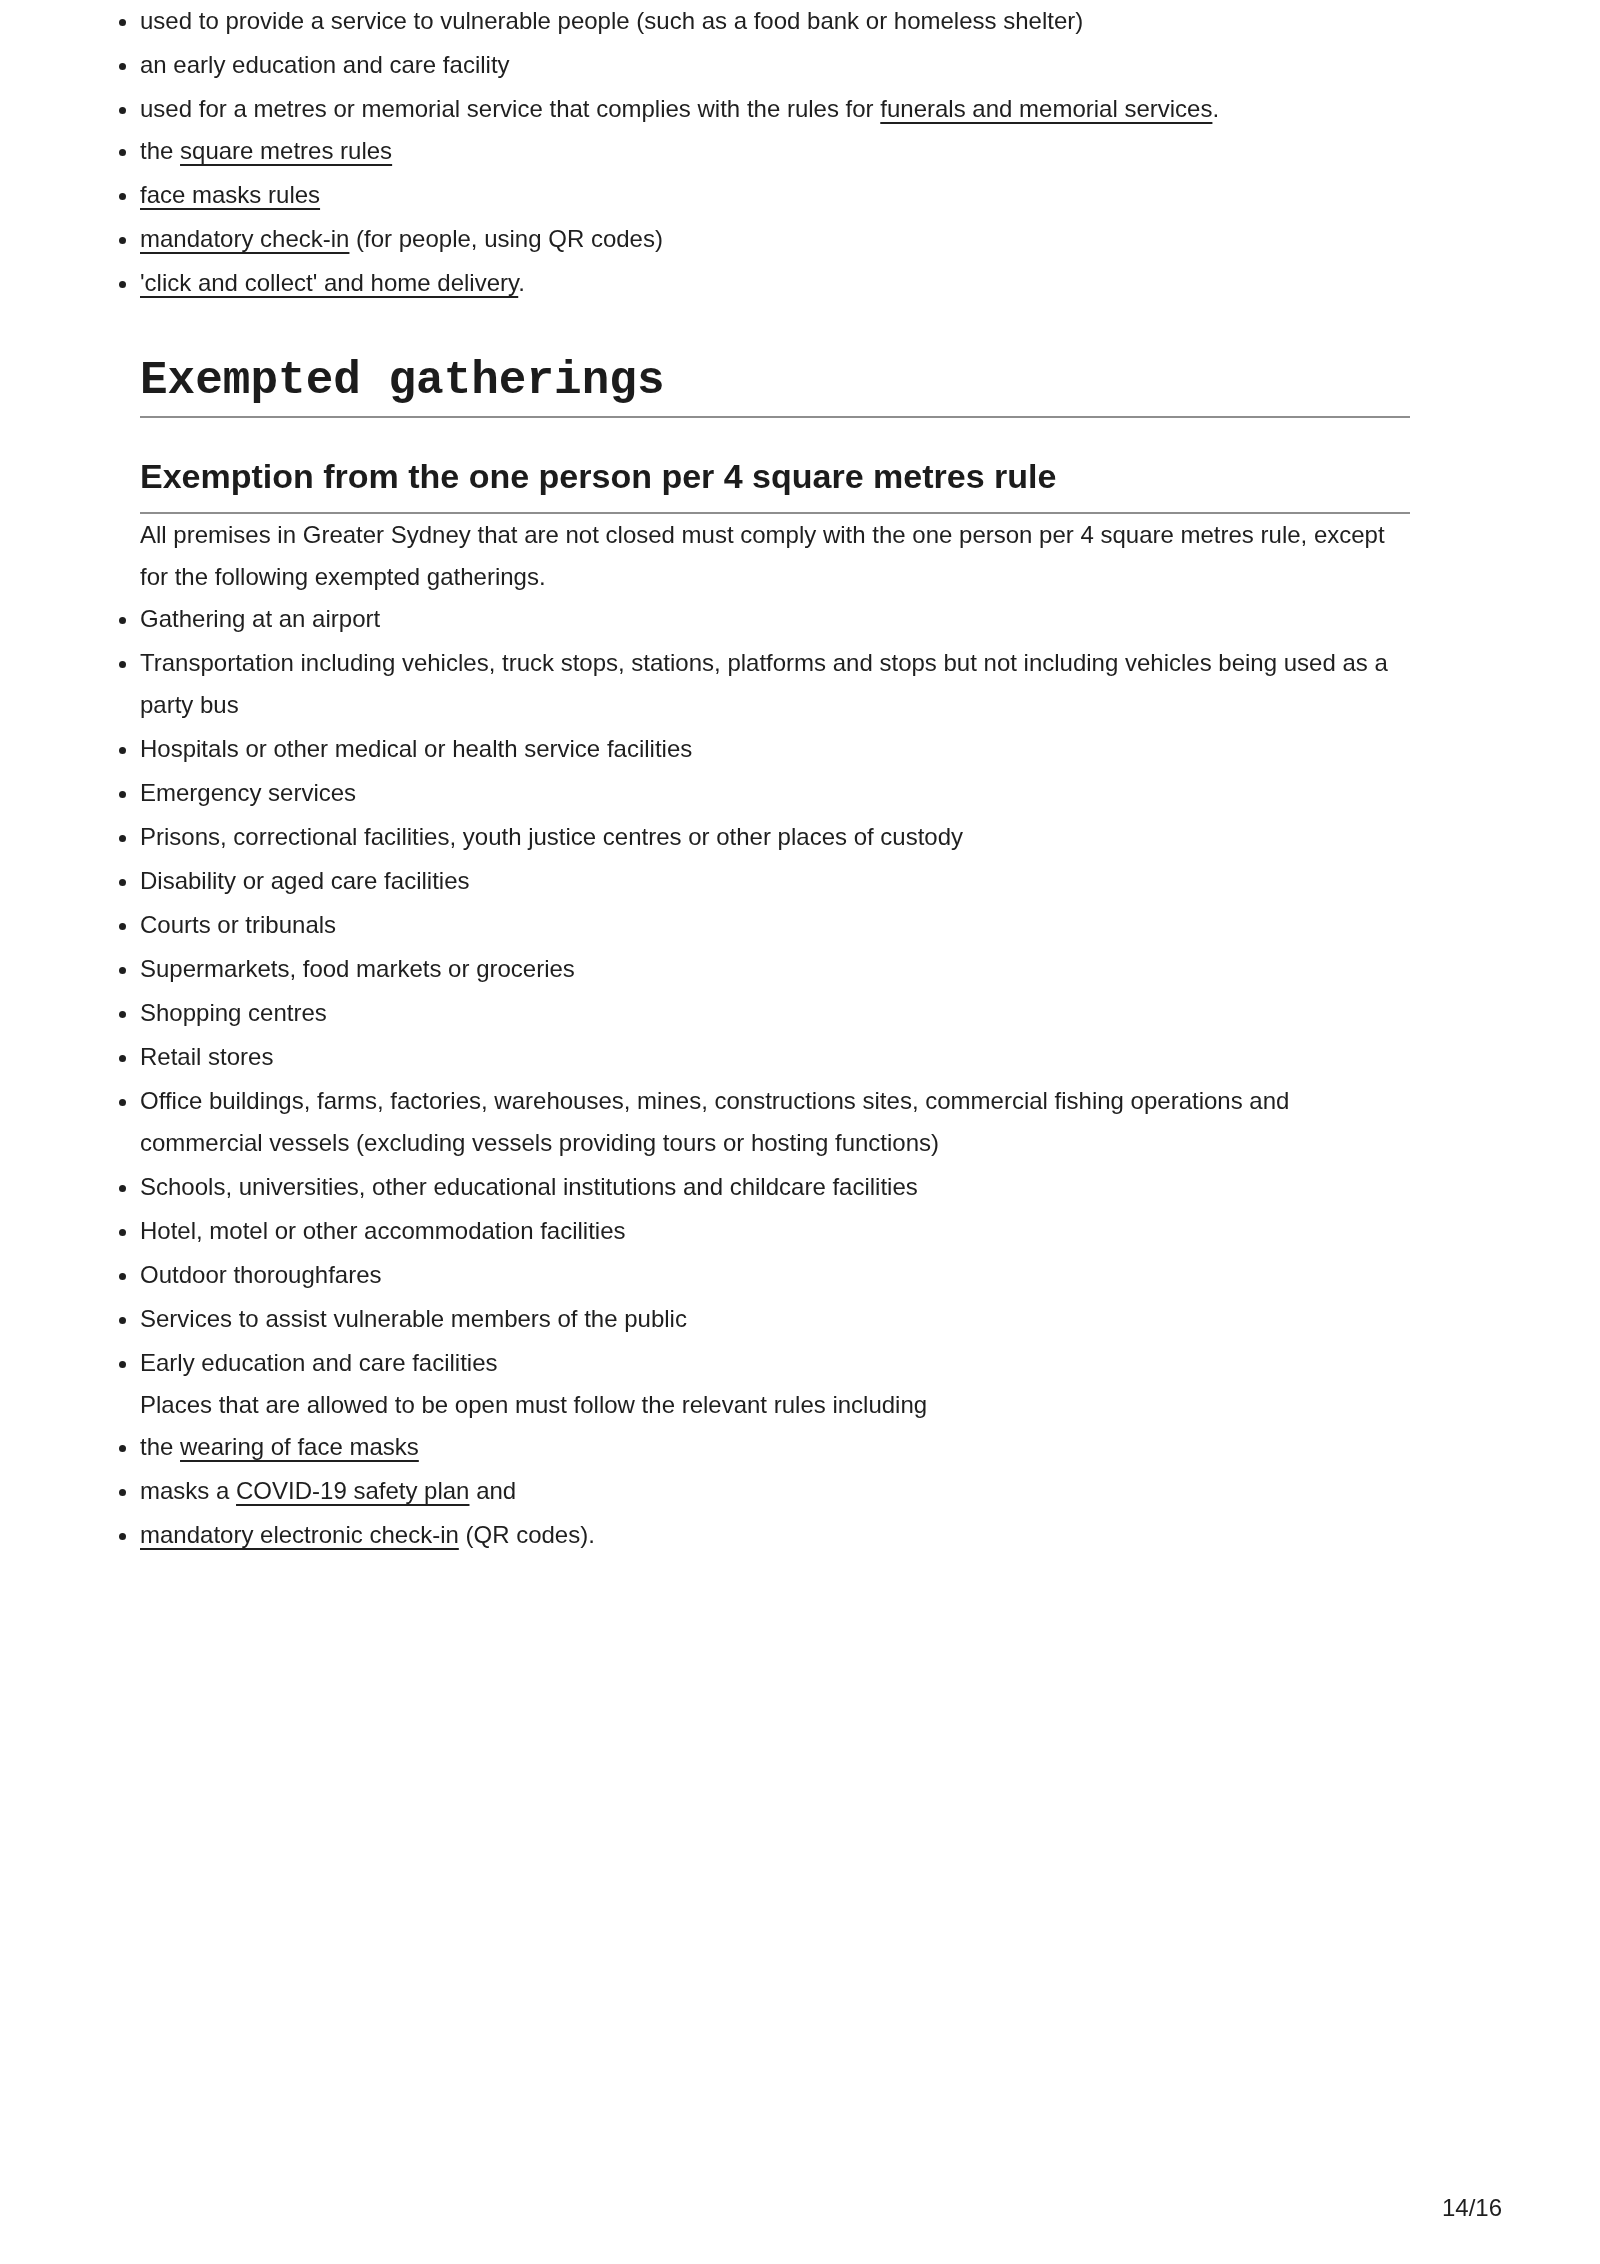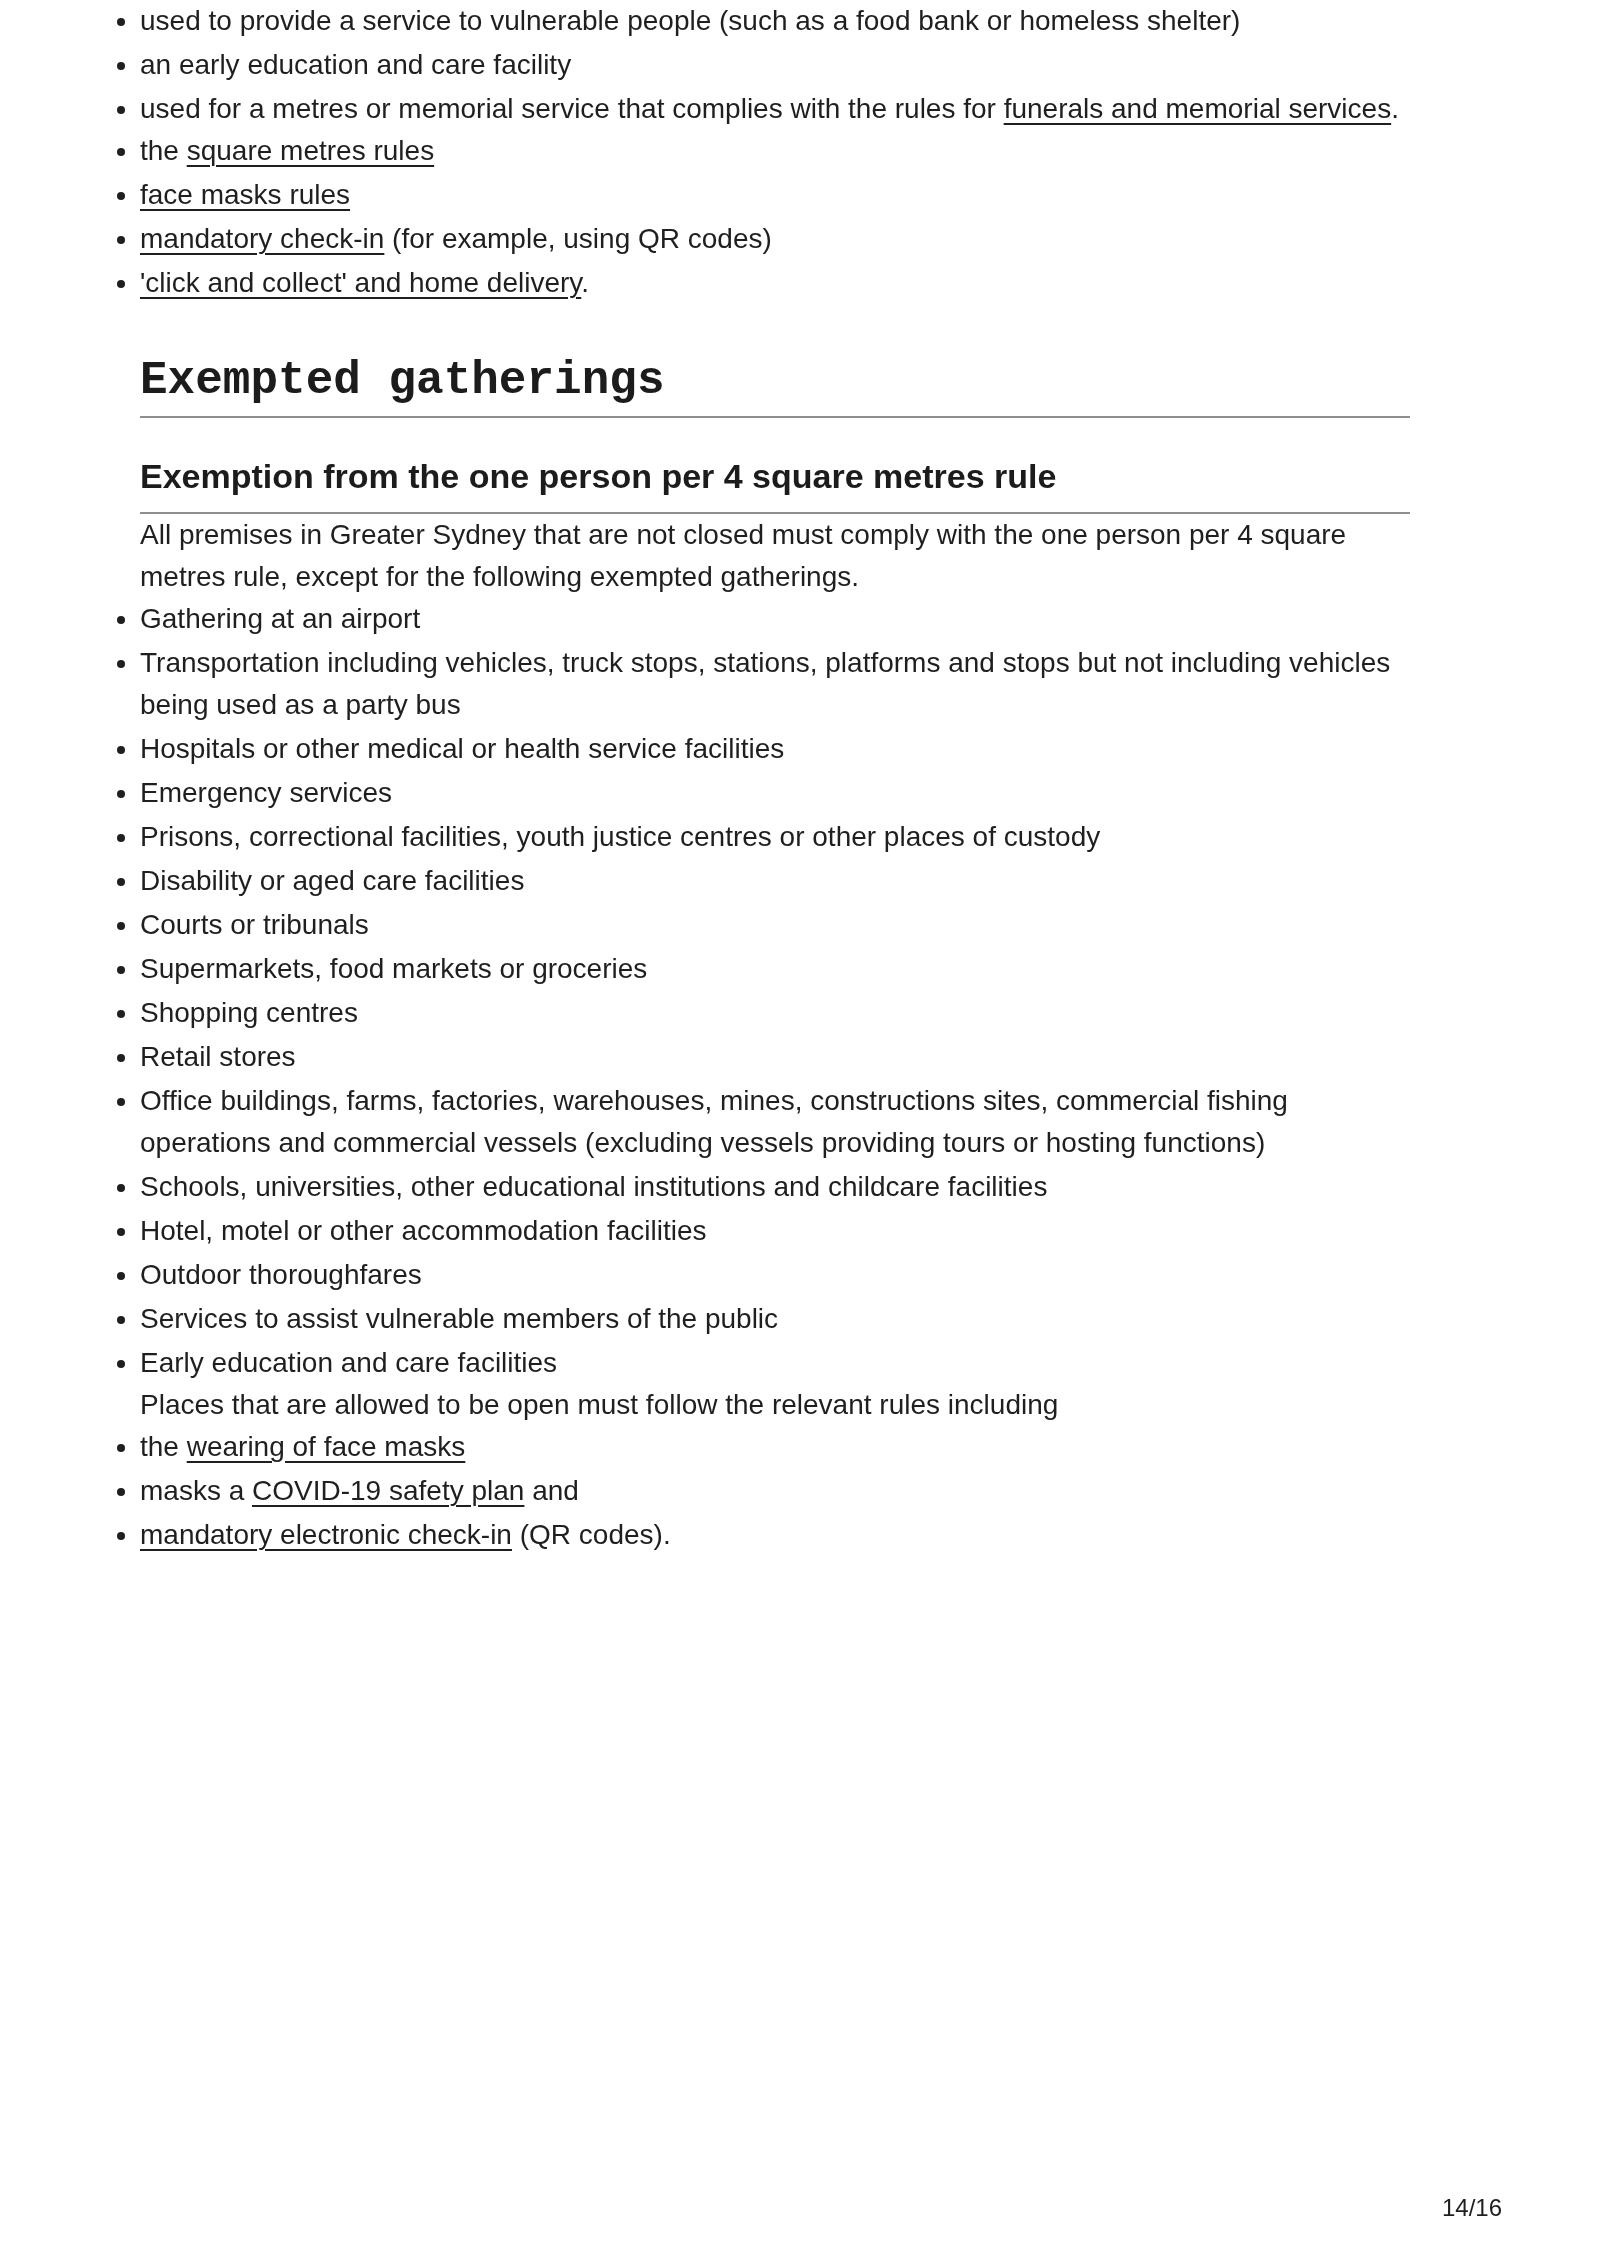--- a/index.html
+++ b/index.html
@@ -23,21 +23,21 @@
     width: 1270px;
   }
   .content p,
   .content ul,
   .content h1,
   .content h2 {
     margin: 0;
     padding: 0;
   }
   p, li {
-    font-size: 28px;
+    font-size: 24px;
     line-height: 42px;
     color: #1f1f1f;
   }
   ul {
     list-style: disc outside;
     padding-left: 102px;
   }
   li { margin-bottom: 2px; }
   li:last-child { margin-bottom: 0; }
 
@@ -98,21 +98,21 @@
     <ul class="list-intro-usage">
       <li>used to provide a service to vulnerable people (such as a food bank or homeless shelter)</li>
       <li>an early education and care facility</li>
       <li><span>used for a metres or memorial service that complies with the rules for </span><a>funerals and memorial services</a><span>.</span></li>
     </ul>
 
 
     <ul class="list-open-rules">
       <li><span>the </span><a>square metres rules</a><span></span></li>
       <li><span></span><a>face masks rules</a><span></span></li>
-      <li><span></span><a>mandatory check-in</a><span> (for example, using QR codes)</span></li>
+      <li><span></span><a>mandatory check-in</a><span> (for people, using QR codes)</span></li>
       <li><span></span><a>'click and collect' and home delivery</a><span>.</span></li>
     </ul>
 
     <h1>Exempted gatherings</h1>
     <div class="rule rule-1"></div>
 
     <h2>Exemption from the one person per 4 square metres rule</h2>
     <div class="rule rule-2"></div>
 
     <p class="para-all-premises">All premises in Greater Sydney that are not closed must comply with the one person per 4 square metres rule, except for the following exempted gatherings.</p>

